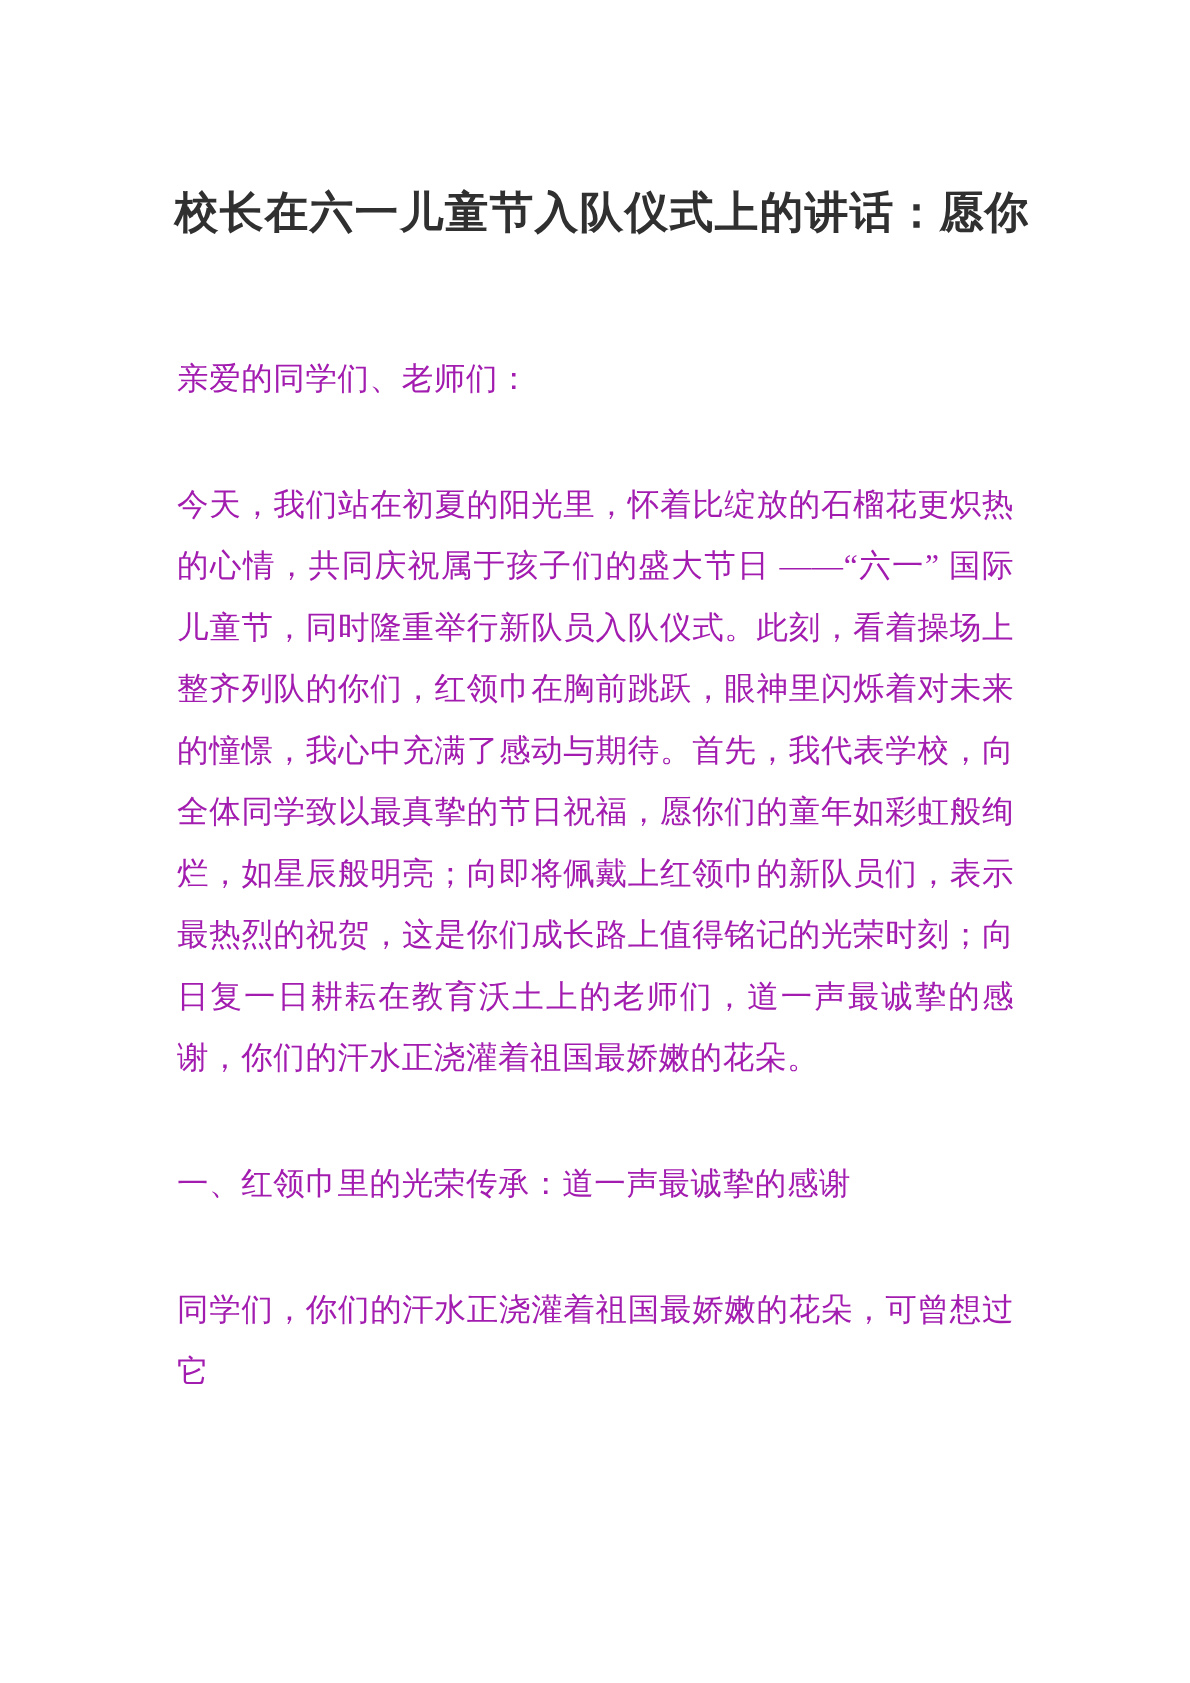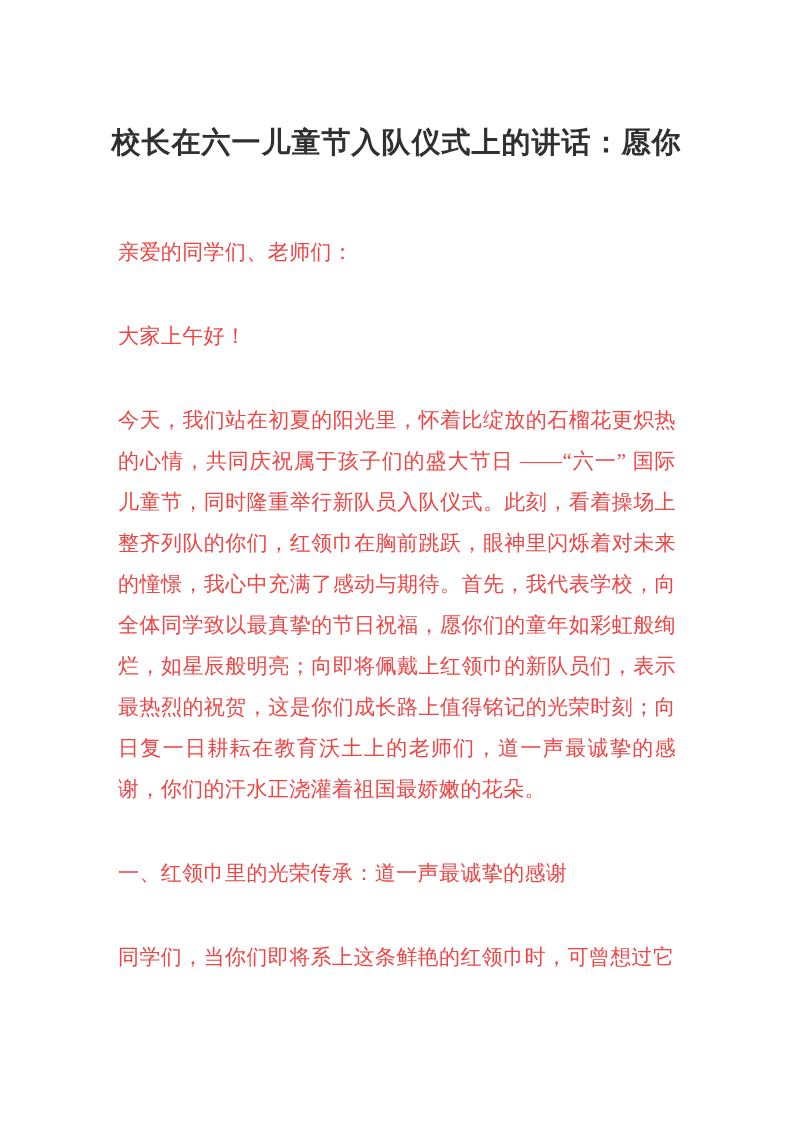--- a/index.html
+++ b/index.html
@@ -25,48 +25,48 @@
     width: 580px;
     font-size: 29px;
     line-height: 49px;
     font-weight: bold;
     letter-spacing: 1px;
     text-align: center;
     color: #303030;
   }
   .doc-title .title-line {
     display: block;
+    text-align: right;
   }
   .para {
     width: 558px;
     margin: 0 117px 43px 118px;
     font-size: 21px;
     line-height: 41px;
     letter-spacing: 0.4px;
     text-align: justify;
     text-justify: inter-character;
-    color: #ef4444;
+    color: #a21caf;
     word-break: break-all;
   }
   .para.last {
     margin-bottom: 0;
   }
 </style>
 </head>
 <body>
 
 <div class="page">
 
   <h1 class="doc-title">
     <span class="title-line">校长在六一儿童节入队仪式上的讲话：愿你</span>
   </h1>
 
   <p class="para">亲爱的同学们、老师们：</p>
 
-  <p class="para">大家上午好！</p>
 
   <p class="para">今天，我们站在初夏的阳光里，怀着比绽放的石榴花更炽热的心情，共同庆祝属于孩子们的盛大节日 ——“六一” 国际儿童节，同时隆重举行新队员入队仪式。此刻，看着操场上整齐列队的你们，红领巾在胸前跳跃，眼神里闪烁着对未来的憧憬，我心中充满了感动与期待。首先，我代表学校，向全体同学致以最真挚的节日祝福，愿你们的童年如彩虹般绚烂，如星辰般明亮；向即将佩戴上红领巾的新队员们，表示最热烈的祝贺，这是你们成长路上值得铭记的光荣时刻；向日复一日耕耘在教育沃土上的老师们，道一声最诚挚的感谢，你们的汗水正浇灌着祖国最娇嫩的花朵。</p>
 
   <p class="para">一、红领巾里的光荣传承：道一声最诚挚的感谢</p>
 
-  <p class="para last">同学们，当你们即将系上这条鲜艳的红领巾时，可曾想过它</p>
+  <p class="para last">同学们，你们的汗水正浇灌着祖国最娇嫩的花朵，可曾想过它</p>
 
 </div>
 
 </body></html>

